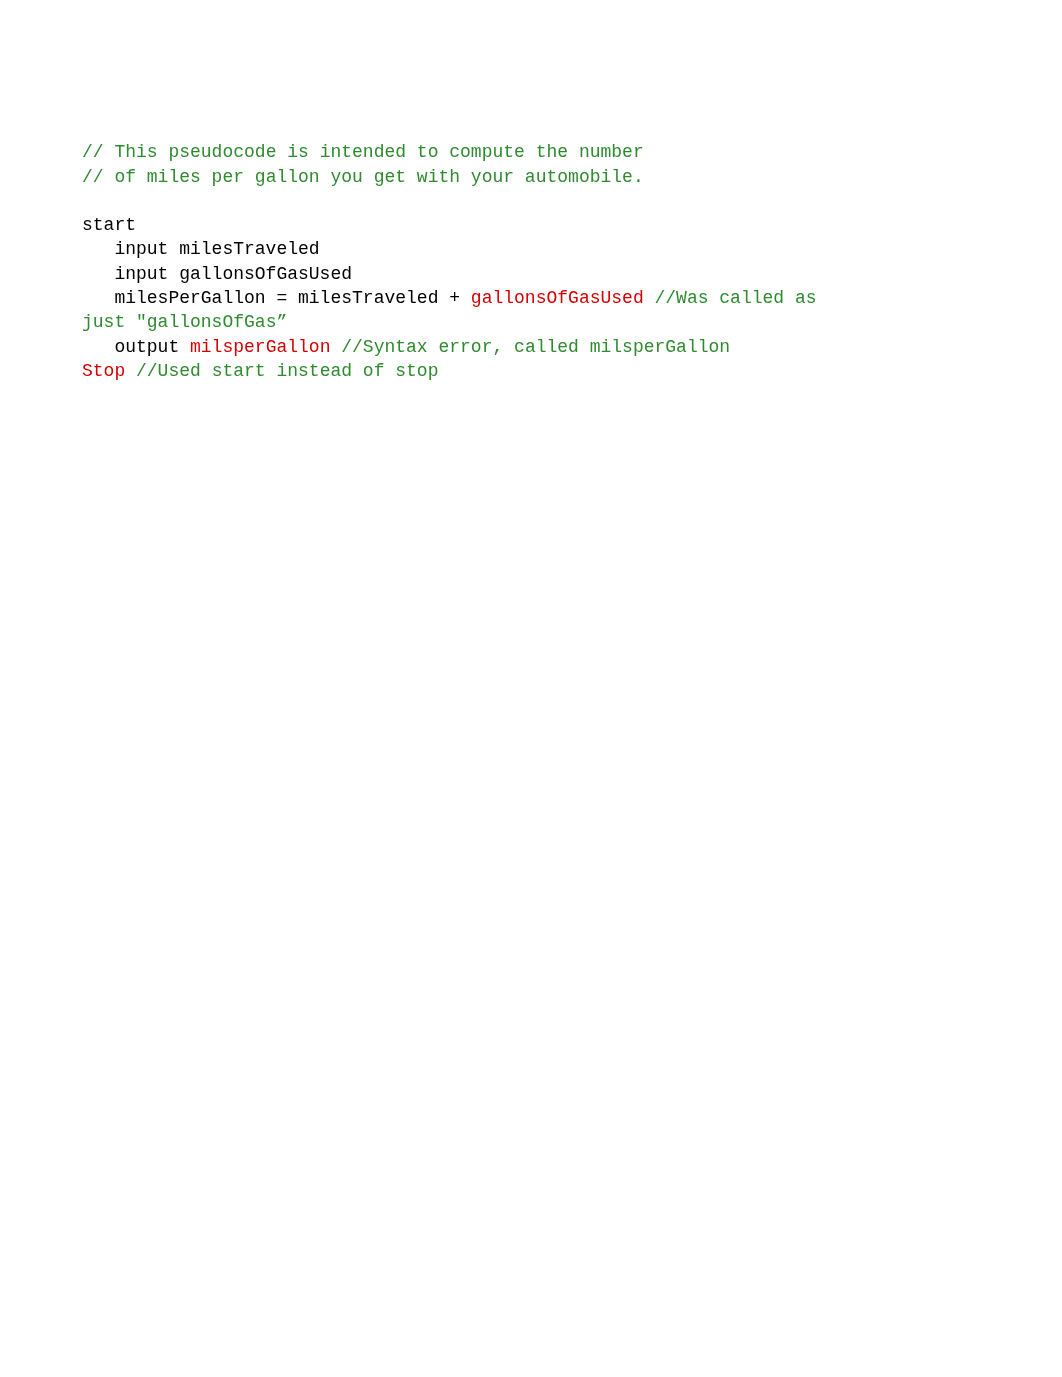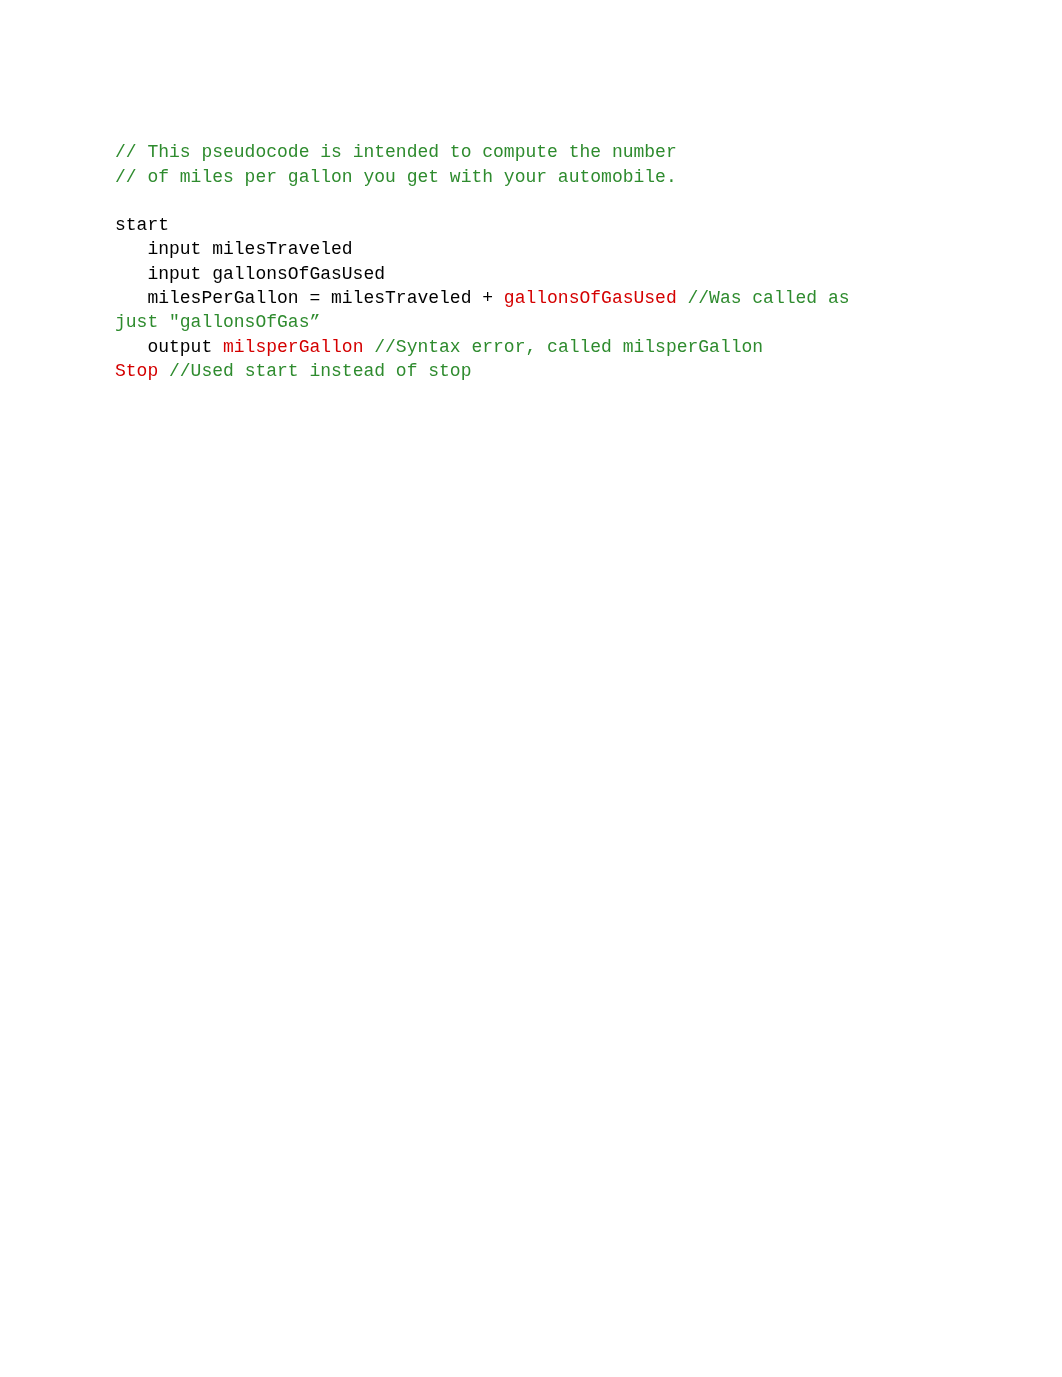--- a/index.html
+++ b/index.html
@@ -6,21 +6,21 @@
     margin: 0;
     padding: 0;
     width: 1062px;
     height: 1377px;
     background: #ffffff;
     font-family: "Courier New", Courier, monospace;
     font-size: 18px;
     line-height: 1.35;
   }
   .page {
-    padding: 116px 40px 40px 115px;
+    padding: 116px 40px 40px 82px;
     box-sizing: border-box;
   }
   .code-block {
     white-space: pre;
     color: #000000;
   }
   .comment { color: #2e8b2e; }
   .error   { color: #d40000; }
   .black   { color: #000000; }
   .spacer  { display: block; height: 1.35em; }

